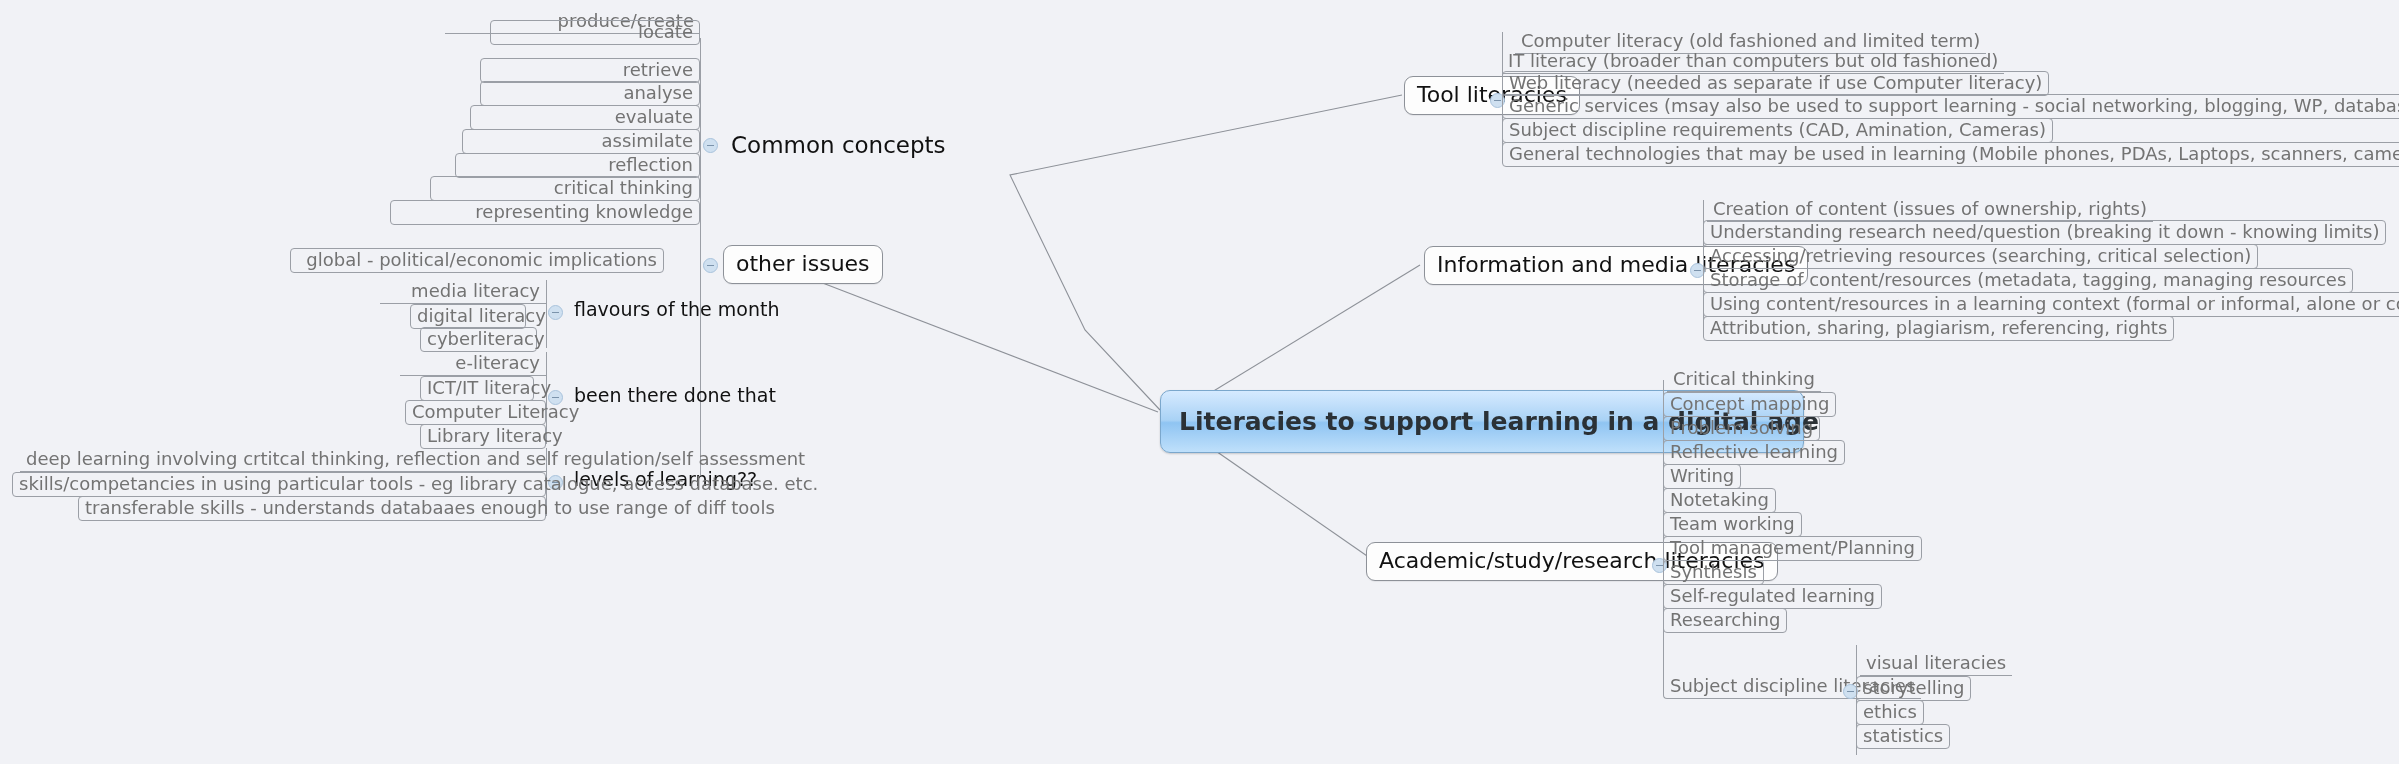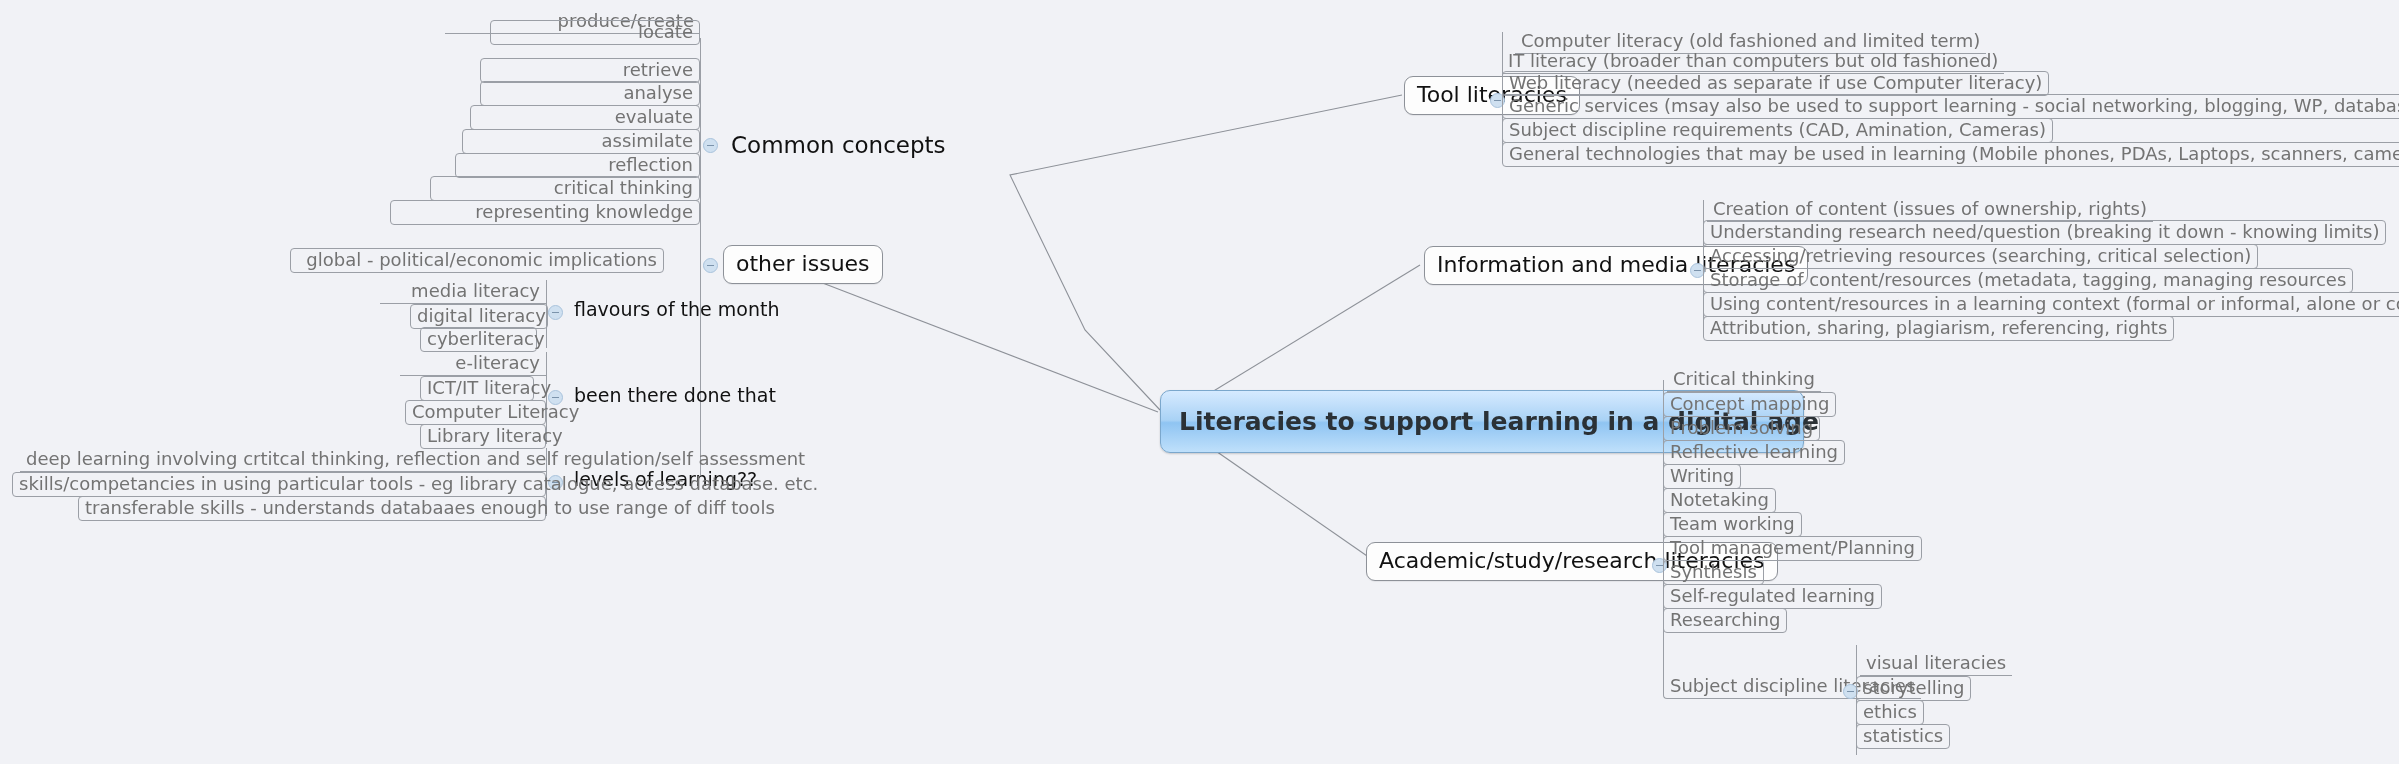--- a/index.html
+++ b/index.html
@@ -123,21 +123,21 @@
 
   <div class="spine" style="left:700px;top:155px;height:320px;"></div>
   <div class="toggle" style="left:703px;top:258px;"></div>
   <div class="branch" style="left:723px;top:245px;">other issues</div>
 
   <div class="spine" style="left:546px;top:280px;height:68px;"></div>
   <div class="toggle" style="left:548px;top:305px;"></div>
   <div class="branch" style="left:570px;top:296px;border:none;background:transparent;box-shadow:none;font-size:19px;padding:3px 4px;">flavours of the month</div>
 
   <div class="leaf underline r-align" style="left:380px;top:280px;width:166px;box-sizing:border-box;">media literacy</div>
-  <div class="leaf boxed r-align" style="left:410px;top:304px;width:138px;box-sizing:border-box;">digital literacy</div>
+  <div class="leaf boxed r-align" style="left:410px;top:304px;width:116px;box-sizing:border-box;">digital literacy</div>
   <div class="leaf boxed r-align" style="left:420px;top:327px;width:117px;box-sizing:border-box;">cyberliteracy</div>
 
   <div class="spine" style="left:546px;top:352px;height:92px;"></div>
   <div class="toggle" style="left:548px;top:390px;"></div>
   <div class="branch" style="left:570px;top:382px;border:none;background:transparent;box-shadow:none;font-size:19px;padding:3px 4px;">been there done that</div>
 
   <div class="leaf underline r-align" style="left:400px;top:352px;width:146px;box-sizing:border-box;">e-literacy</div>
   <div class="leaf boxed r-align" style="left:420px;top:376px;width:114px;box-sizing:border-box;">ICT/IT literacy</div>
   <div class="leaf boxed r-align" style="left:405px;top:400px;width:141px;box-sizing:border-box;">Computer Literacy</div>
   <div class="leaf boxed r-align" style="left:420px;top:424px;width:126px;box-sizing:border-box;">Library literacy</div>

